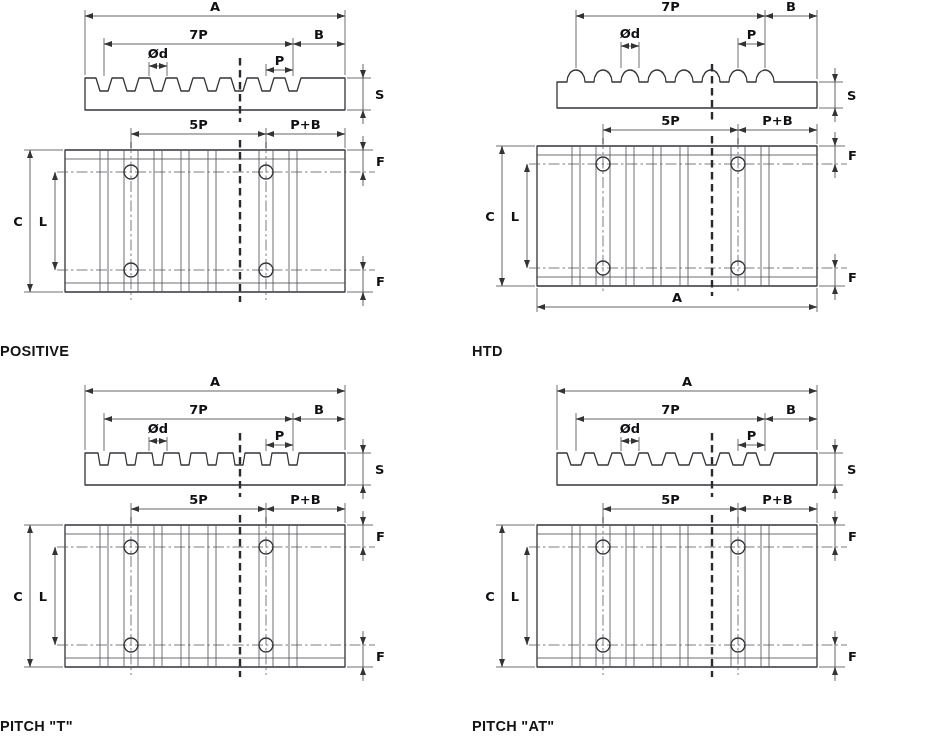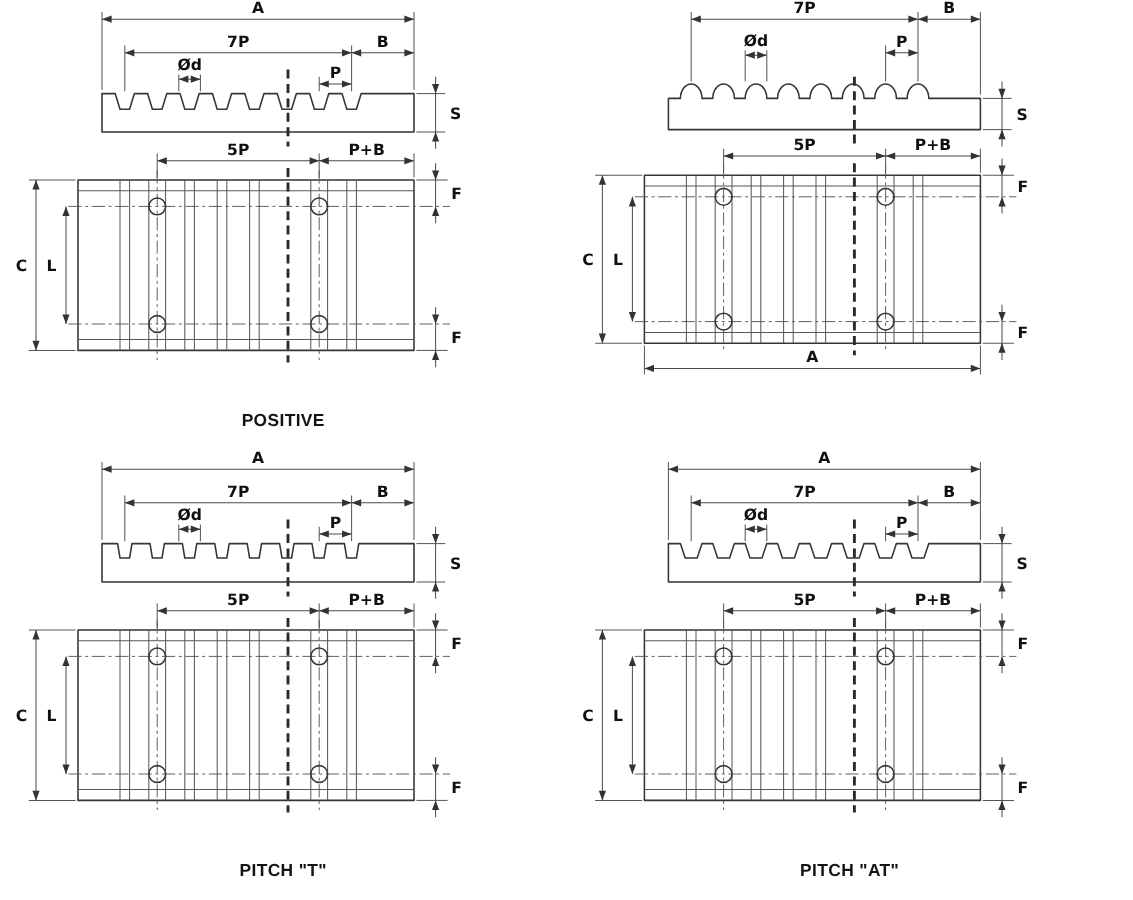--- a/index.html
+++ b/index.html
@@ -1,20 +1,20 @@
 <!DOCTYPE html>
 <html><head>
 <meta charset="utf-8">
 <style>
   html,body{margin:0;padding:0;background:#ffffff;}
   body{width:944px;height:750px;font-family:"Liberation Sans",sans-serif;color:#111;overflow:hidden;}
   .sheet{display:grid;grid-template-columns:472px 472px;grid-template-rows:375px 375px;width:944px;height:750px;background:#fff;}
   .panel{position:relative;}
   .panel svg{display:block;}
-  .caption{position:absolute;left:0;bottom:16px;width:100%;text-align:center;font-weight:bold;font-size:14.5px;letter-spacing:.3px;color:#141414;}
+  .caption{position:absolute;left:0;bottom:16px;width:100%;text-align:left;font-weight:bold;font-size:14.5px;letter-spacing:.3px;color:#141414;}
   .obj{stroke:#35353a;stroke-width:1.3;fill:none;stroke-linejoin:round;}
   .thin{stroke:#55555a;stroke-width:.85;fill:none;}
   .dim{stroke:#4a4a50;stroke-width:.85;fill:none;}
   .cl{stroke:#5a5a60;stroke-width:.8;fill:none;stroke-dasharray:11 3 2.5 3;}
   .clthick{stroke:#2a2a2e;stroke-width:2.4;fill:none;stroke-dasharray:7.5 4.5;}
   .arrowhead{fill:#333;stroke:none;}
   .lbl{font-family:"DejaVu Sans","Liberation Sans",sans-serif;font-size:13px;font-weight:bold;fill:#101014;}
 </style>
 </head>
 <body>
@@ -222,20 +222,21 @@
           <line x1="363" y1="268" x2="363" y2="286" class="dim"></line>
           <text x="376" y="282" class="lbl" text-anchor="start">F</text>
           <line x1="65" y1="288" x2="65" y2="312" class="thin"></line>
           <line x1="345" y1="288" x2="345" y2="312" class="thin"></line>
           <line x1="65" y1="307" x2="345" y2="307" class="dim"></line>
           <polygon points="65,307 73,304 73,310" class="arrowhead"></polygon>
           <polygon points="345,307 337,304 337,310" class="arrowhead"></polygon>
           <text x="205" y="302" class="lbl" text-anchor="middle">A</text>
         </g>
       </svg>
+    <div class="caption">HTD</div>
   </section>
   <section class="panel">
     <svg id="svg2" viewBox="0 0 472 340" width="472" height="340">
         <g>
           <path d="M 85 78 L 98 78 L 100 90 L 108 90 L 110 78 L 125 78 L 127 90 L 135 90 L 137 78 L 152 78 L 154 90 L 162 90 L 164 78 L 179 78 L 181 90 L 189 90 L 191 78 L 206 78 L 208 90 L 216 90 L 218 78 L 233 78 L 235 90 L 243 90 L 245 78 L 260 78 L 262 90 L 270 90 L 272 78 L 287 78 L 289 90 L 297 90 L 299 78 L 345 78 L 345 110 L 85 110 Z" class="obj"></path>
           <line x1="240" y1="58" x2="240" y2="122" class="clthick"></line>
           <line x1="85" y1="10" x2="85" y2="75" class="thin"></line>
           <line x1="345" y1="10" x2="345" y2="75" class="thin"></line>
           <line x1="85" y1="16" x2="345" y2="16" class="dim"></line>
           <polygon points="85,16 93,13 93,19" class="arrowhead"></polygon>

